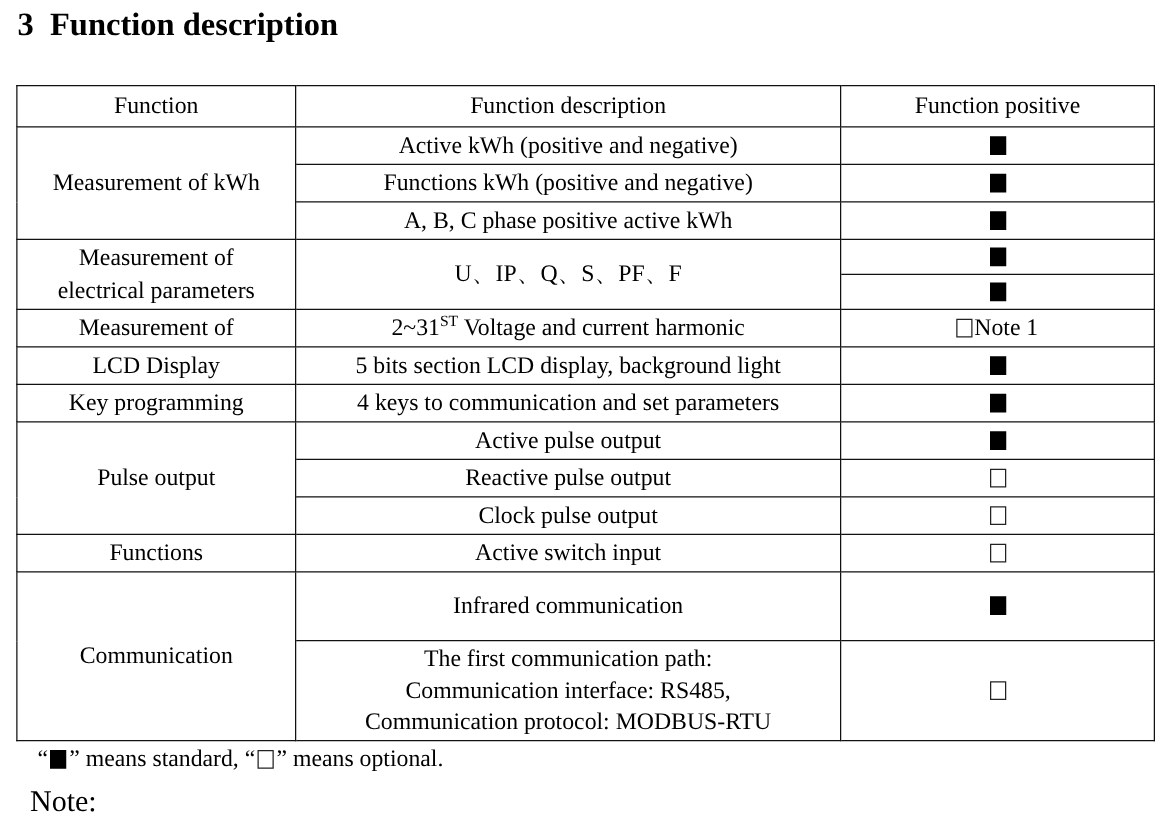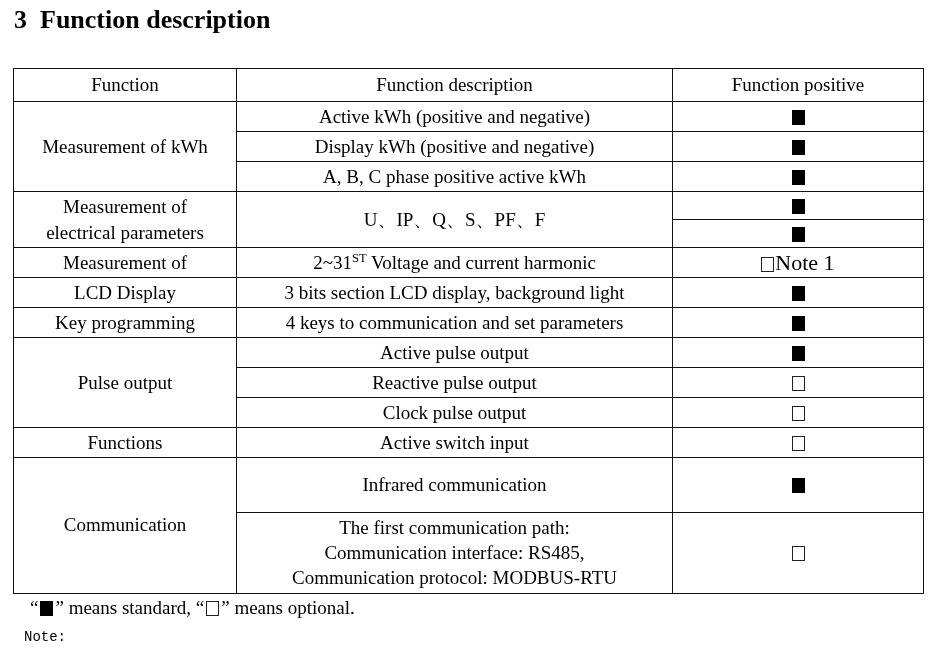--- a/index.html
+++ b/index.html
@@ -86,21 +86,21 @@
     display: inline-block;
     width: 13px;
     height: 15px;
     background: #ffffff;
     border: 1.6px solid #222222;
     box-sizing: border-box;
     vertical-align: -2px;
   }
   .mark-note {
     white-space: nowrap;
-    font-size: 22px;
+    font-size: 19px;
   }
   .mark-note .mark-hollow { margin-right: 1px; }
 
   sup.ord {
     font-size: 0.66em;
     vertical-align: super;
     line-height: 0;
   }
 
   .multiline { line-height: 1.32; }
@@ -114,22 +114,22 @@
     font-family: Liberation Serif, serif;
     white-space: pre;
   }
   .legend-line .mark-filled,
   .legend-line .mark-hollow { margin: 0 2px; }
 
   .note-line {
     position: absolute;
     left: 24px;
     top: 629px;
-    font-size: 14px;
-    font-family: Liberation Mono, monospace;
+    font-size: 24px;
+    font-family: Liberation Serif, serif;
     white-space: pre;
   }
 </style>
 </head>
 <body>
 
 <div class="page-heading">3  Function description</div>
 
 <table class="func-table">
   <colgroup>
@@ -144,21 +144,21 @@
       <td>Function description</td>
       <td>Function positive</td>
     </tr>
 
     <tr class="r-tall">
       <td rowspan="3">Measurement of kWh</td>
       <td>Active kWh (positive and negative)</td>
       <td><span class="mark-filled"></span></td>
     </tr>
     <tr class="r-tall">
-      <td>Display kWh (positive and negative)</td>
+      <td>Functions kWh (positive and negative)</td>
       <td><span class="mark-filled"></span></td>
     </tr>
     <tr class="r-tall">
       <td>A, B, C phase positive active kWh</td>
       <td><span class="mark-filled"></span></td>
     </tr>
 
     <tr style="height:56px;">
       <td class="multiline">
         <div>Measurement of</div>
@@ -180,21 +180,21 @@
     </tr>
 
     <tr class="r-tall">
       <td>Measurement of</td>
       <td><span>2~31</span><sup class="ord">ST</sup><span> Voltage and current harmonic</span></td>
       <td><span class="mark-note"><span class="mark-hollow"></span><span>Note 1</span></span></td>
     </tr>
 
     <tr class="r-tall">
       <td>LCD Display</td>
-      <td>3 bits section LCD display, background light</td>
+      <td>5 bits section LCD display, background light</td>
       <td><span class="mark-filled"></span></td>
     </tr>
 
     <tr class="r-tall">
       <td>Key programming</td>
       <td>4 keys to communication and set parameters</td>
       <td><span class="mark-filled"></span></td>
     </tr>
 
     <tr class="r-tall">

